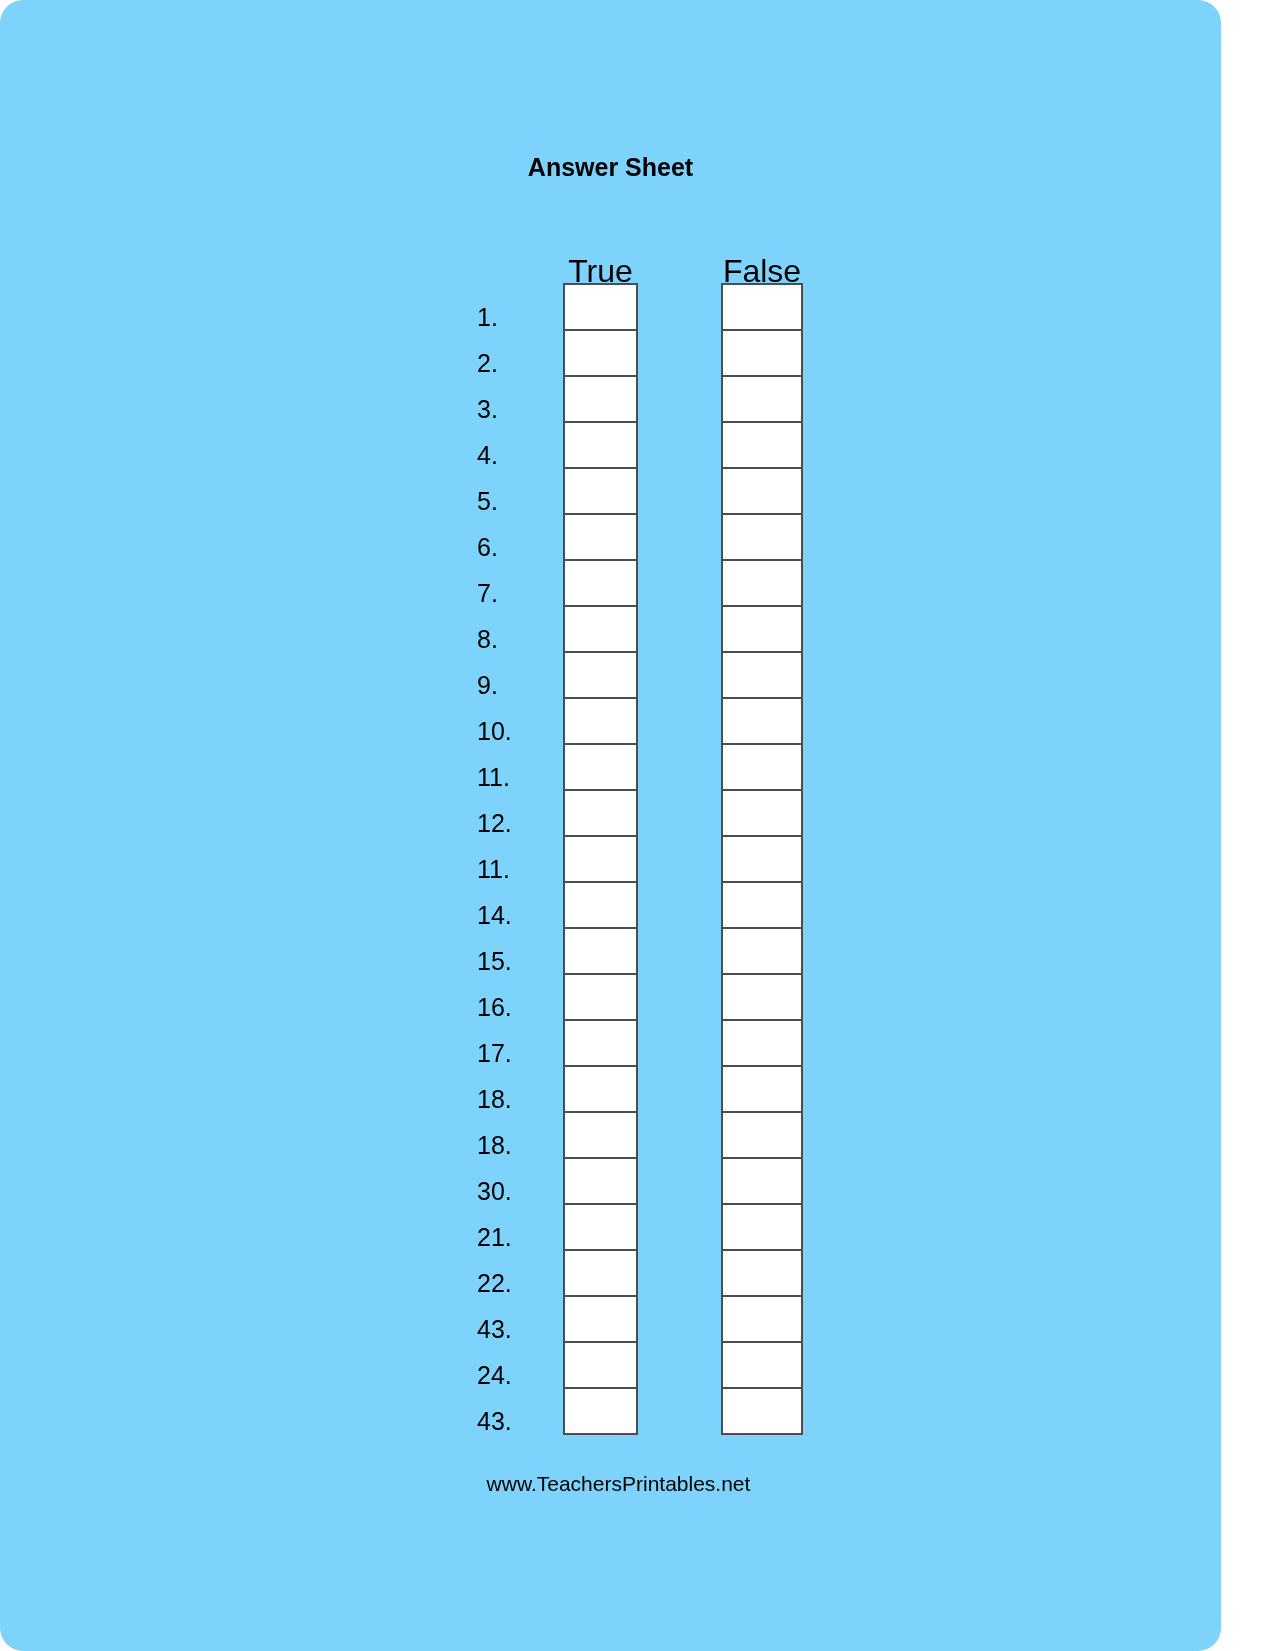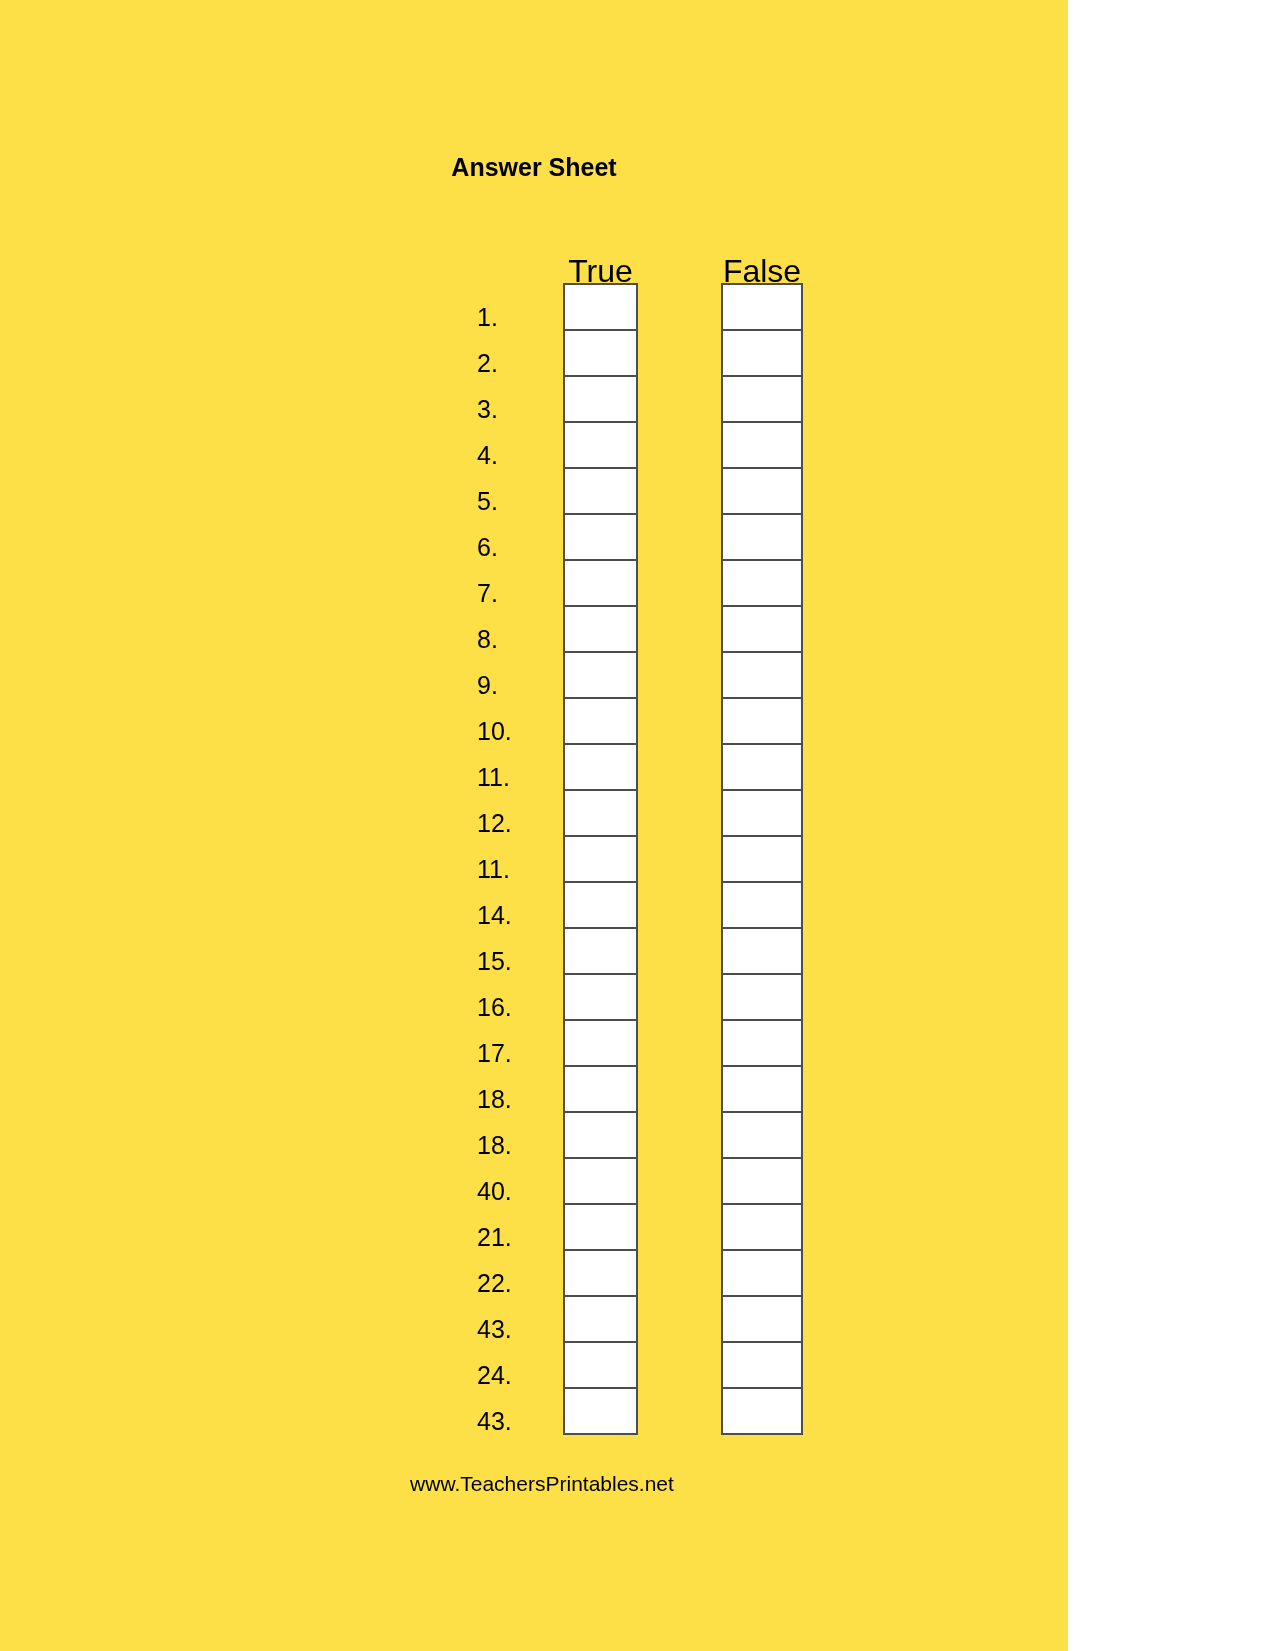--- a/index.html
+++ b/index.html
@@ -2,26 +2,27 @@
 <html><head>
 <meta charset="utf-8">
 <style>
   html, body {
     margin: 0;
     padding: 0;
     background: #ffffff;
   }
   .page {
     position: relative;
-    width: 1068px;
+    width: 1221px;
     height: 1651px;
-    background: #fde047;
+    background: #7dd3fc;
     font-family: "Liberation Sans", sans-serif;
     color: #000000;
     overflow: hidden;
+    border-radius: 23px;
   }
   .title-block {
     position: absolute;
     top: 152px;
     left: 0;
     width: 100%;
     text-align: center;
     font-size: 25px;
     line-height: 30px;
     font-weight: bold;
@@ -148,21 +149,21 @@
       <div class="num-cell">
         <span>17.</span>
       </div>
       <div class="num-cell">
         <span>18.</span>
       </div>
       <div class="num-cell">
         <span>18.</span>
       </div>
       <div class="num-cell">
-        <span>40.</span>
+        <span>30.</span>
       </div>
       <div class="num-cell">
         <span>21.</span>
       </div>
       <div class="num-cell">
         <span>22.</span>
       </div>
       <div class="num-cell">
         <span>43.</span>
       </div>

